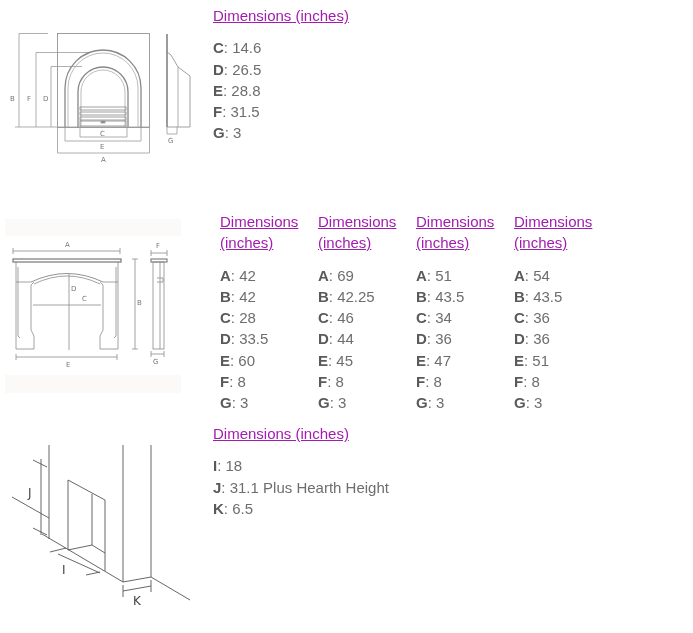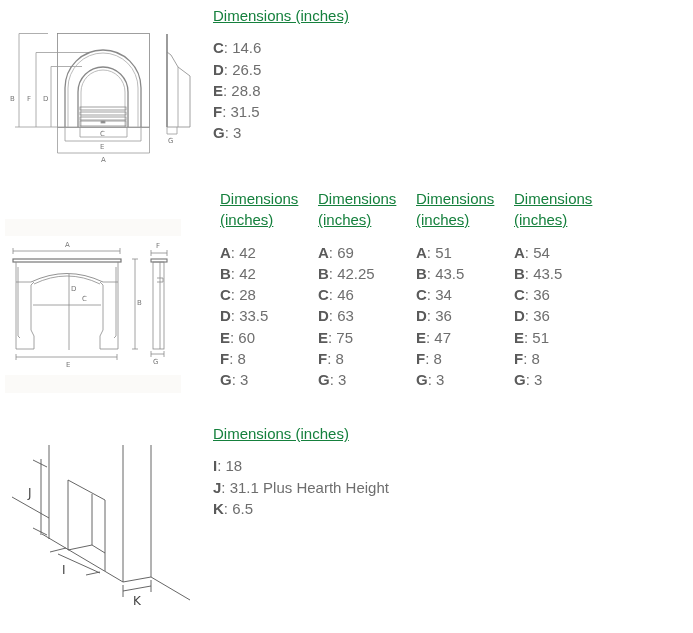--- a/index.html
+++ b/index.html
@@ -1,20 +1,20 @@
 <!DOCTYPE html>
 <html><head>
   <meta charset="utf-8">
   <style>
     html, body { margin: 0; padding: 0; background: #ffffff; }
     body { width: 693px; height: 633px; position: relative; overflow: hidden;
            font-family: "Liberation Sans", sans-serif; color: #6e6e6e; }
     .diagram { position: absolute; }
     .spec { position: absolute; font-size: 15px; line-height: 21.3px; }
-    .spec .hdr { text-decoration: underline; color: #15803d; display: block; }
+    .spec .hdr { text-decoration: underline; color: #a21caf; display: block; }
     .spec .gap { height: 11px; }
     .row { display: block; white-space: nowrap; }
     .row b { color: #5a5a5a; font-weight: bold; }
     .col { position: absolute; top: 0; width: 98px; }
     svg text { font-family: "DejaVu Sans", sans-serif; font-size: 7px; fill: #777; }
   </style>
 </head>
 <body>
 
 <div class="diagram" style="left:0;top:0;width:200px;height:200px;">
@@ -127,42 +127,42 @@
     <text x="65" y="37">A</text>
     <text x="71" y="81">D</text>
     <text x="82" y="91">C</text>
     <text x="137" y="95">B</text>
     <text x="66" y="157">E</text>
     <text x="156" y="38">F</text>
     <text x="153" y="154">G</text>
   </svg>
 </div>
 
-<div class="spec" style="left:220px;top:188px;width:400px;height:205px;">
+<div class="spec" style="left:220px;top:211px;width:400px;height:205px;">
   <div class="col" style="left:0;">
     <span class="hdr">Dimensions</span>
     <span class="hdr">(inches)</span>
     <div class="gap"></div>
     <span class="row"><b>A</b><span>: 42</span></span>
     <span class="row"><b>B</b><span>: 42</span></span>
     <span class="row"><b>C</b><span>: 28</span></span>
     <span class="row"><b>D</b><span>: 33.5</span></span>
     <span class="row"><b>E</b><span>: 60</span></span>
     <span class="row"><b>F</b><span>: 8</span></span>
     <span class="row"><b>G</b><span>: 3</span></span>
   </div>
   <div class="col" style="left:98px;">
     <span class="hdr">Dimensions</span>
     <span class="hdr">(inches)</span>
     <div class="gap"></div>
     <span class="row"><b>A</b><span>: 69</span></span>
     <span class="row"><b>B</b><span>: 42.25</span></span>
     <span class="row"><b>C</b><span>: 46</span></span>
-    <span class="row"><b>D</b><span>: 63</span></span>
-    <span class="row"><b>E</b><span>: 75</span></span>
+    <span class="row"><b>D</b><span>: 44</span></span>
+    <span class="row"><b>E</b><span>: 45</span></span>
     <span class="row"><b>F</b><span>: 8</span></span>
     <span class="row"><b>G</b><span>: 3</span></span>
   </div>
   <div class="col" style="left:196px;">
     <span class="hdr">Dimensions</span>
     <span class="hdr">(inches)</span>
     <div class="gap"></div>
     <span class="row"><b>A</b><span>: 51</span></span>
     <span class="row"><b>B</b><span>: 43.5</span></span>
     <span class="row"><b>C</b><span>: 34</span></span>

